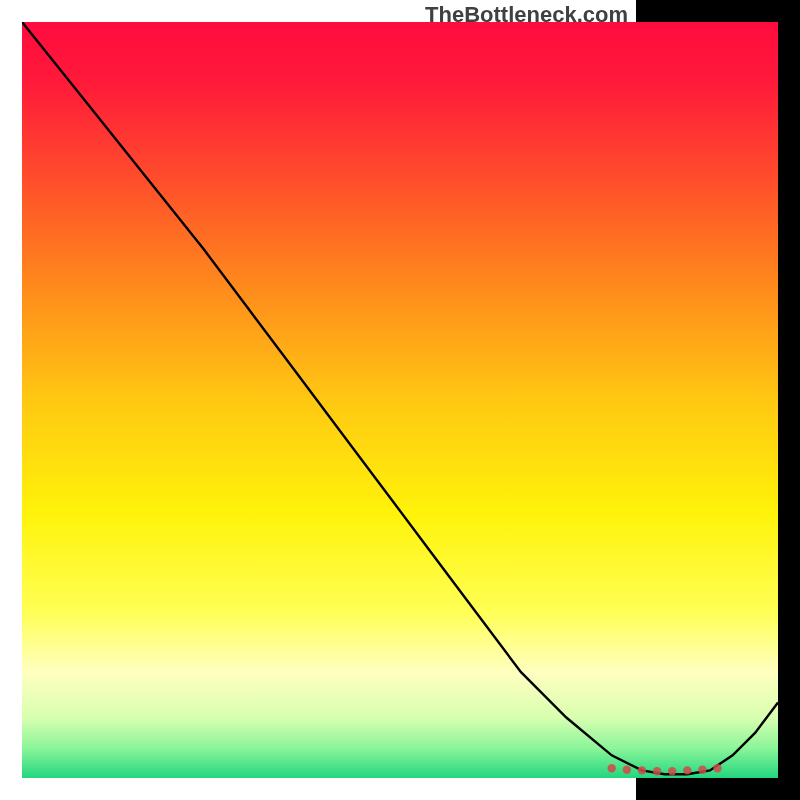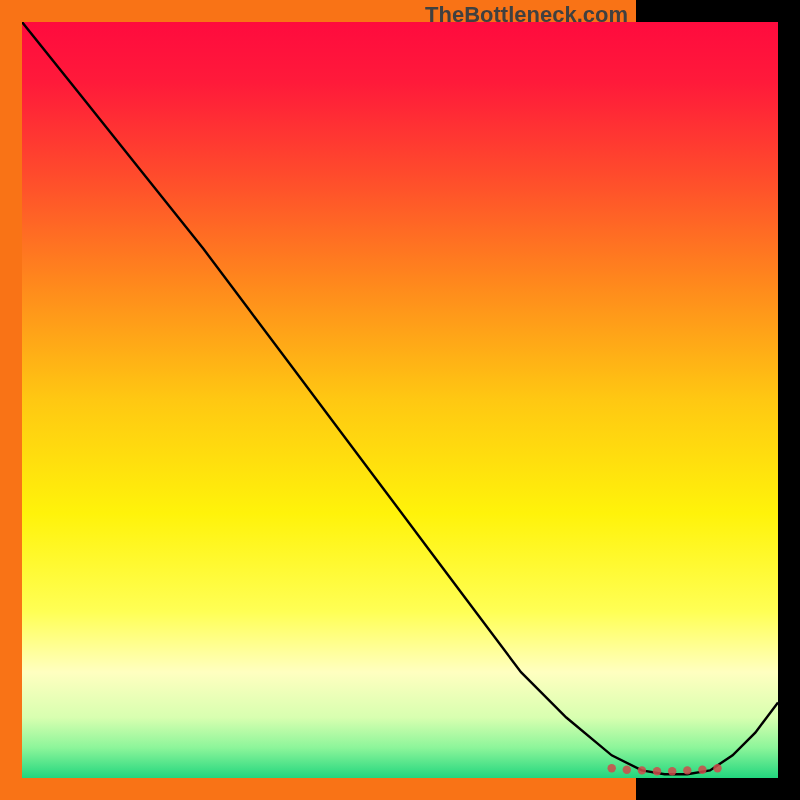--- a/index.html
+++ b/index.html
@@ -1,17 +1,17 @@
 <!DOCTYPE html>
 <html><head>
 <meta charset="utf-8">
 <style>
   * { margin: 0; padding: 0; box-sizing: border-box; }
   html, body { width: 800px; height: 800px; background: #000; overflow: hidden; }
-  .container { position: relative; width: 636px; height: 800px; background: #f97316; text-align: center; }
+  .container { position: relative; width: 636px; height: 800px; background: #ffffff; text-align: center; }
   .watermark {
     position: absolute;
     top: 2px;
     right: 8px;
     color: #404040;
     font-family: Arial, sans-serif;
     font-size: 22px;
     font-weight: bold;
     z-index: 3;
   }

